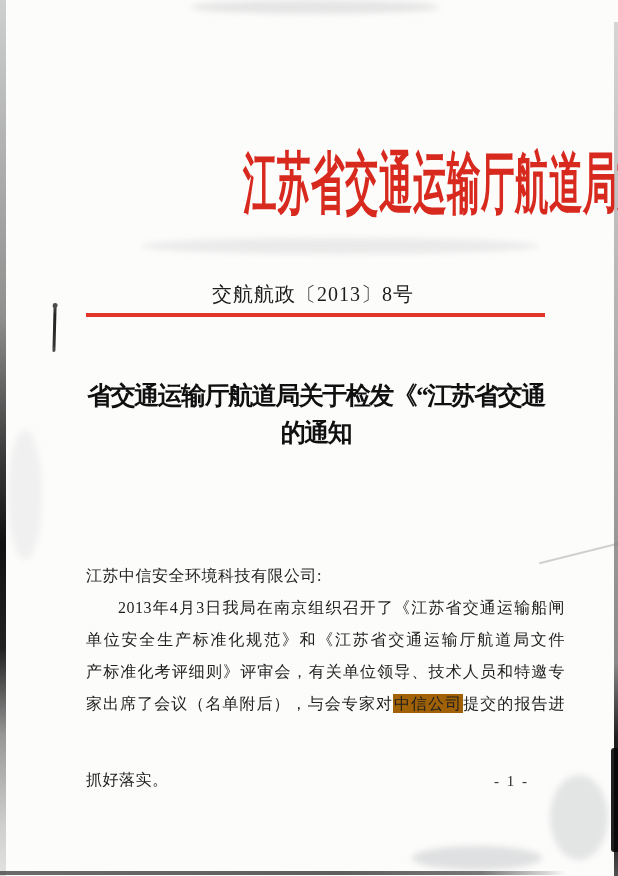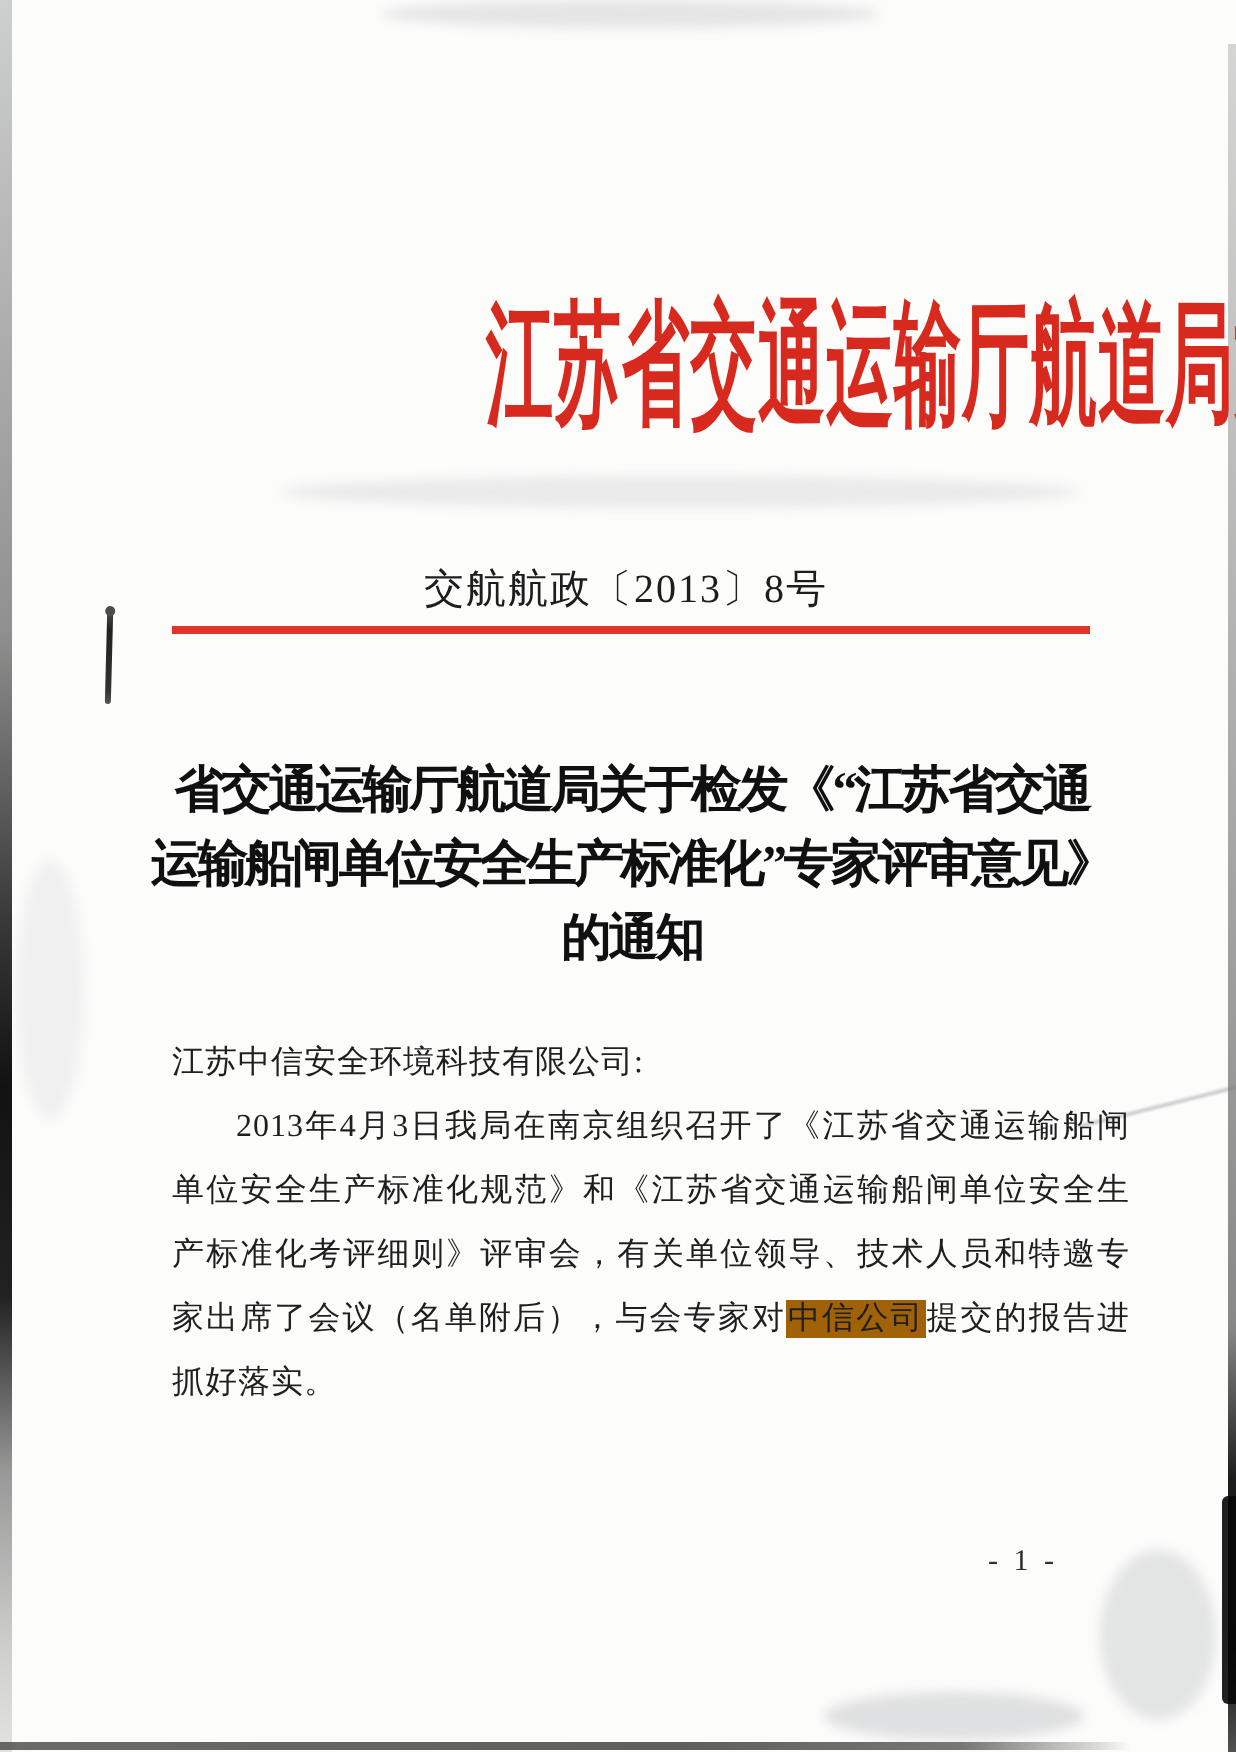--- a/index.html
+++ b/index.html
@@ -95,21 +95,21 @@
     font-size: 25px; font-weight: bold; line-height: 37px;
     letter-spacing: -1.5px; white-space: nowrap;
   }
   
   .body-text {
     position: absolute; left: 86px; top: 516px; width: 479px;
     font-size: 16px; line-height: 32px; color: #1f1f1f;
     letter-spacing: 0.5px;
   }
   .body-line { text-align: justify; text-align-last: justify; text-justify: inter-character; }
-  .body-line.no-just { text-align-last: left; }
+  .body-line.no-just { text-align-last: left; margin-top: 44px; }
   .body-line.indent { text-indent: 32px; }
   .hl { background: #a16207; padding: 1px 1px; }
   .page-number {
     position: absolute; top: 773px; right: 89px;
     font-size: 15px; color: #2e2e2e; letter-spacing: 2px;
   }
 </style>
 </head>
 <body>
 
@@ -130,28 +130,27 @@
   <div class="letterhead-title">
     <span class="stretch">江苏省交通运输厅航道局文件</span>
   </div>
 
   <div class="doc-number">交航航政〔2013〕8号</div>
 
   <div class="red-rule"></div>
 
   <div class="heading">
     <div>省交通运输厅航道局关于检发《“江苏省交通</div>
-    <div>运输船闸单位安全生产标准化”专家评审意见》</div>
     <div>的通知</div>
   </div>
 
   <div class="body-text">
     <div class="body-line no-just">江苏中信安全环境科技有限公司:</div>
     <div class="body-line indent">2013年4月3日我局在南京组织召开了《江苏省交通运输船闸</div>
-    <div class="body-line">单位安全生产标准化规范》和《江苏省交通运输船闸单位安全生</div>
+    <div class="body-line">单位安全生产标准化规范》和《江苏省交通运输厅航道局文件</div>
     <div class="body-line">产标准化考评细则》评审会，有关单位领导、技术人员和特邀专</div>
     <div class="body-line">
       <span>家出席了会议（名单附后），与会专家对</span><span class="hl">中信公司</span><span>提交的报告进</span>
     </div>
     <div class="body-line no-just">抓好落实。</div>
   </div>
 
   <div class="page-number">- 1 -</div>
 
 </div>

